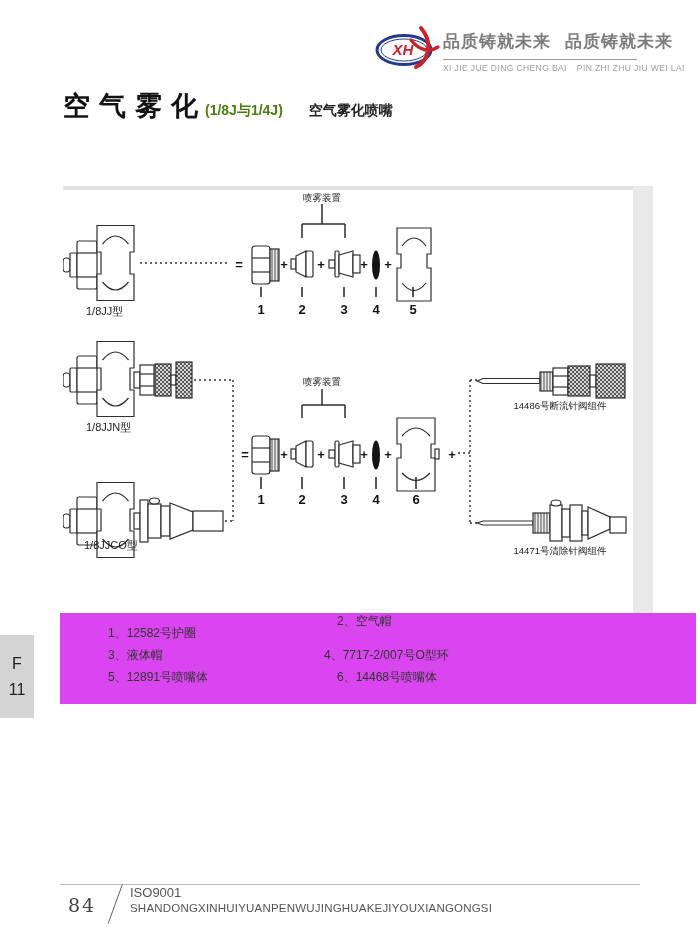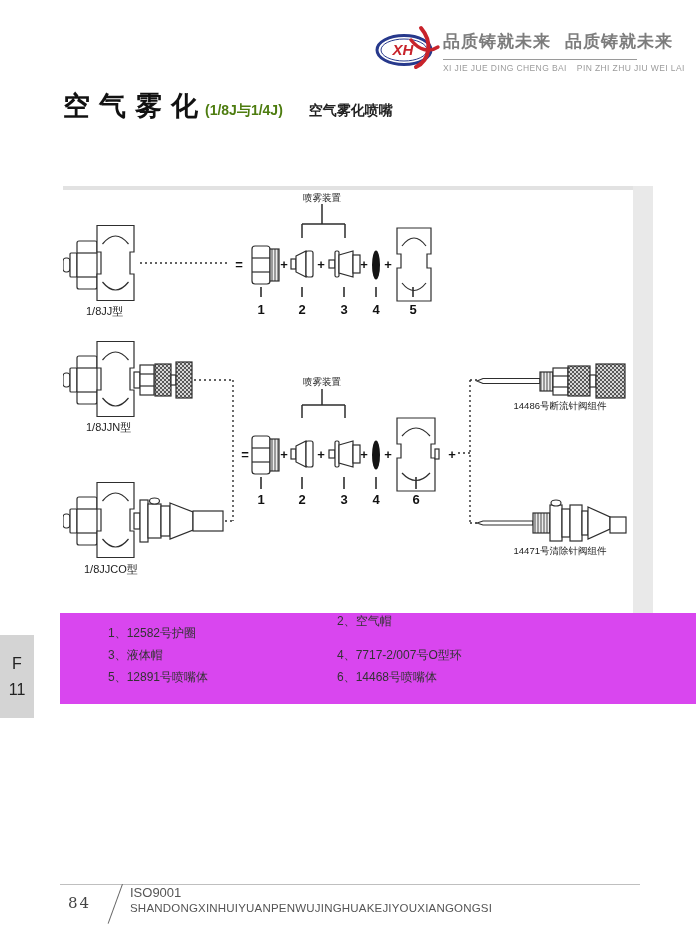--- a/index.html
+++ b/index.html
@@ -29,21 +29,21 @@
   .num{font-size:13px;font-weight:bold;color:#111;transform:translateX(-50%);}
   .op{font-size:13px;font-weight:bold;color:#111;transform:translate(-50%,-50%);}
   
   .parts-band{position:absolute;left:60px;top:613px;width:636px;height:91px;background:#d946ef;}
   .part-item{position:absolute;font-size:12px;color:#333;white-space:nowrap;}
   
   .side-tab{position:absolute;left:0;top:635px;width:34px;height:83px;background:#d4d4d4;
             text-align:center;font-size:16px;color:#222;padding-top:16px;box-sizing:border-box;line-height:1.6;}
   
   .foot-line{position:absolute;left:60px;top:884px;width:580px;height:1px;background:#bfbfbf;}
-  .page-num{position:absolute;left:68px;top:894px;font-family:"DejaVu Serif", serif;font-size:15px;color:#444;letter-spacing:2px;}
+  .page-num{position:absolute;left:68px;top:894px;font-family:"DejaVu Serif", serif;font-size:19px;color:#444;letter-spacing:2px;}
   .foot-slash{position:absolute;left:122px;top:884px;width:0;height:42px;border-left:1.4px solid #666;
               transform:rotate(20deg);transform-origin:top left;}
   .foot-iso{position:absolute;left:130px;top:885px;font-size:13px;color:#555;}
   .foot-co{position:absolute;left:130px;top:902px;font-size:11.5px;color:#555;letter-spacing:.2px;}
 </style>
 </head>
 <body>
 
 <div class="page">
 
@@ -198,21 +198,21 @@
       <rect x="85" y="314" width="13" height="34"></rect>
       <ellipse cx="91.5" cy="311" rx="5" ry="3"></ellipse>
       <rect x="98" y="316" width="9" height="30"></rect>
       <path d="M107,313 L130,322 V340 L107,349 Z"></path>
       <rect x="130" y="321" width="30" height="20"></rect>
     </g>
   </svg>
 
   <span class="ov model" style="left:86px;top:304px;">1/8JJ型</span>
   <span class="ov model" style="left:86px;top:420px;">1/8JJN型</span>
-  <span class="ov model" style="left:84px;top:562px;">1/8JJCO型</span>
+  <span class="ov model" style="left:84px;top:538px;">1/8JJCO型</span>
 
   <span class="ov spray" style="left:322px;top:192px;">喷雾装置</span>
   <span class="ov spray" style="left:322px;top:376px;">喷雾装置</span>
 
   <span class="ov asm" style="left:560px;top:400px;">14486号断流针阀组件</span>
   <span class="ov asm" style="left:560px;top:545px;">14471号清除针阀组件</span>
 
   <span class="ov op" style="left:239px;top:264px;">=</span>
   <span class="ov op" style="left:284px;top:264px;">+</span>
   <span class="ov op" style="left:321px;top:264px;">+</span>
@@ -235,21 +235,21 @@
   <span class="ov num" style="left:261px;top:492px;">1</span>
   <span class="ov num" style="left:302px;top:492px;">2</span>
   <span class="ov num" style="left:344px;top:492px;">3</span>
   <span class="ov num" style="left:376px;top:492px;">4</span>
   <span class="ov num" style="left:416px;top:492px;">6</span>
 
   <div class="parts-band">
     <span class="part-item" style="left:48px;top:12px;">1、12582号护圈</span>
     <span class="part-item" style="left:277px;top:0;">2、空气帽</span>
     <span class="part-item" style="left:48px;top:34px;">3、液体帽</span>
-    <span class="part-item" style="left:277px;top:34px;">4、7717-2/007号O型环</span>
+    <span class="part-item" style="left:264px;top:34px;">4、7717-2/007号O型环</span>
     <span class="part-item" style="left:48px;top:56px;">5、12891号喷嘴体</span>
     <span class="part-item" style="left:277px;top:56px;">6、14468号喷嘴体</span>
   </div>
 
   <div class="side-tab">
     <div>F</div>
     <div>11</div>
   </div>
 
   <div class="foot-line"></div>

